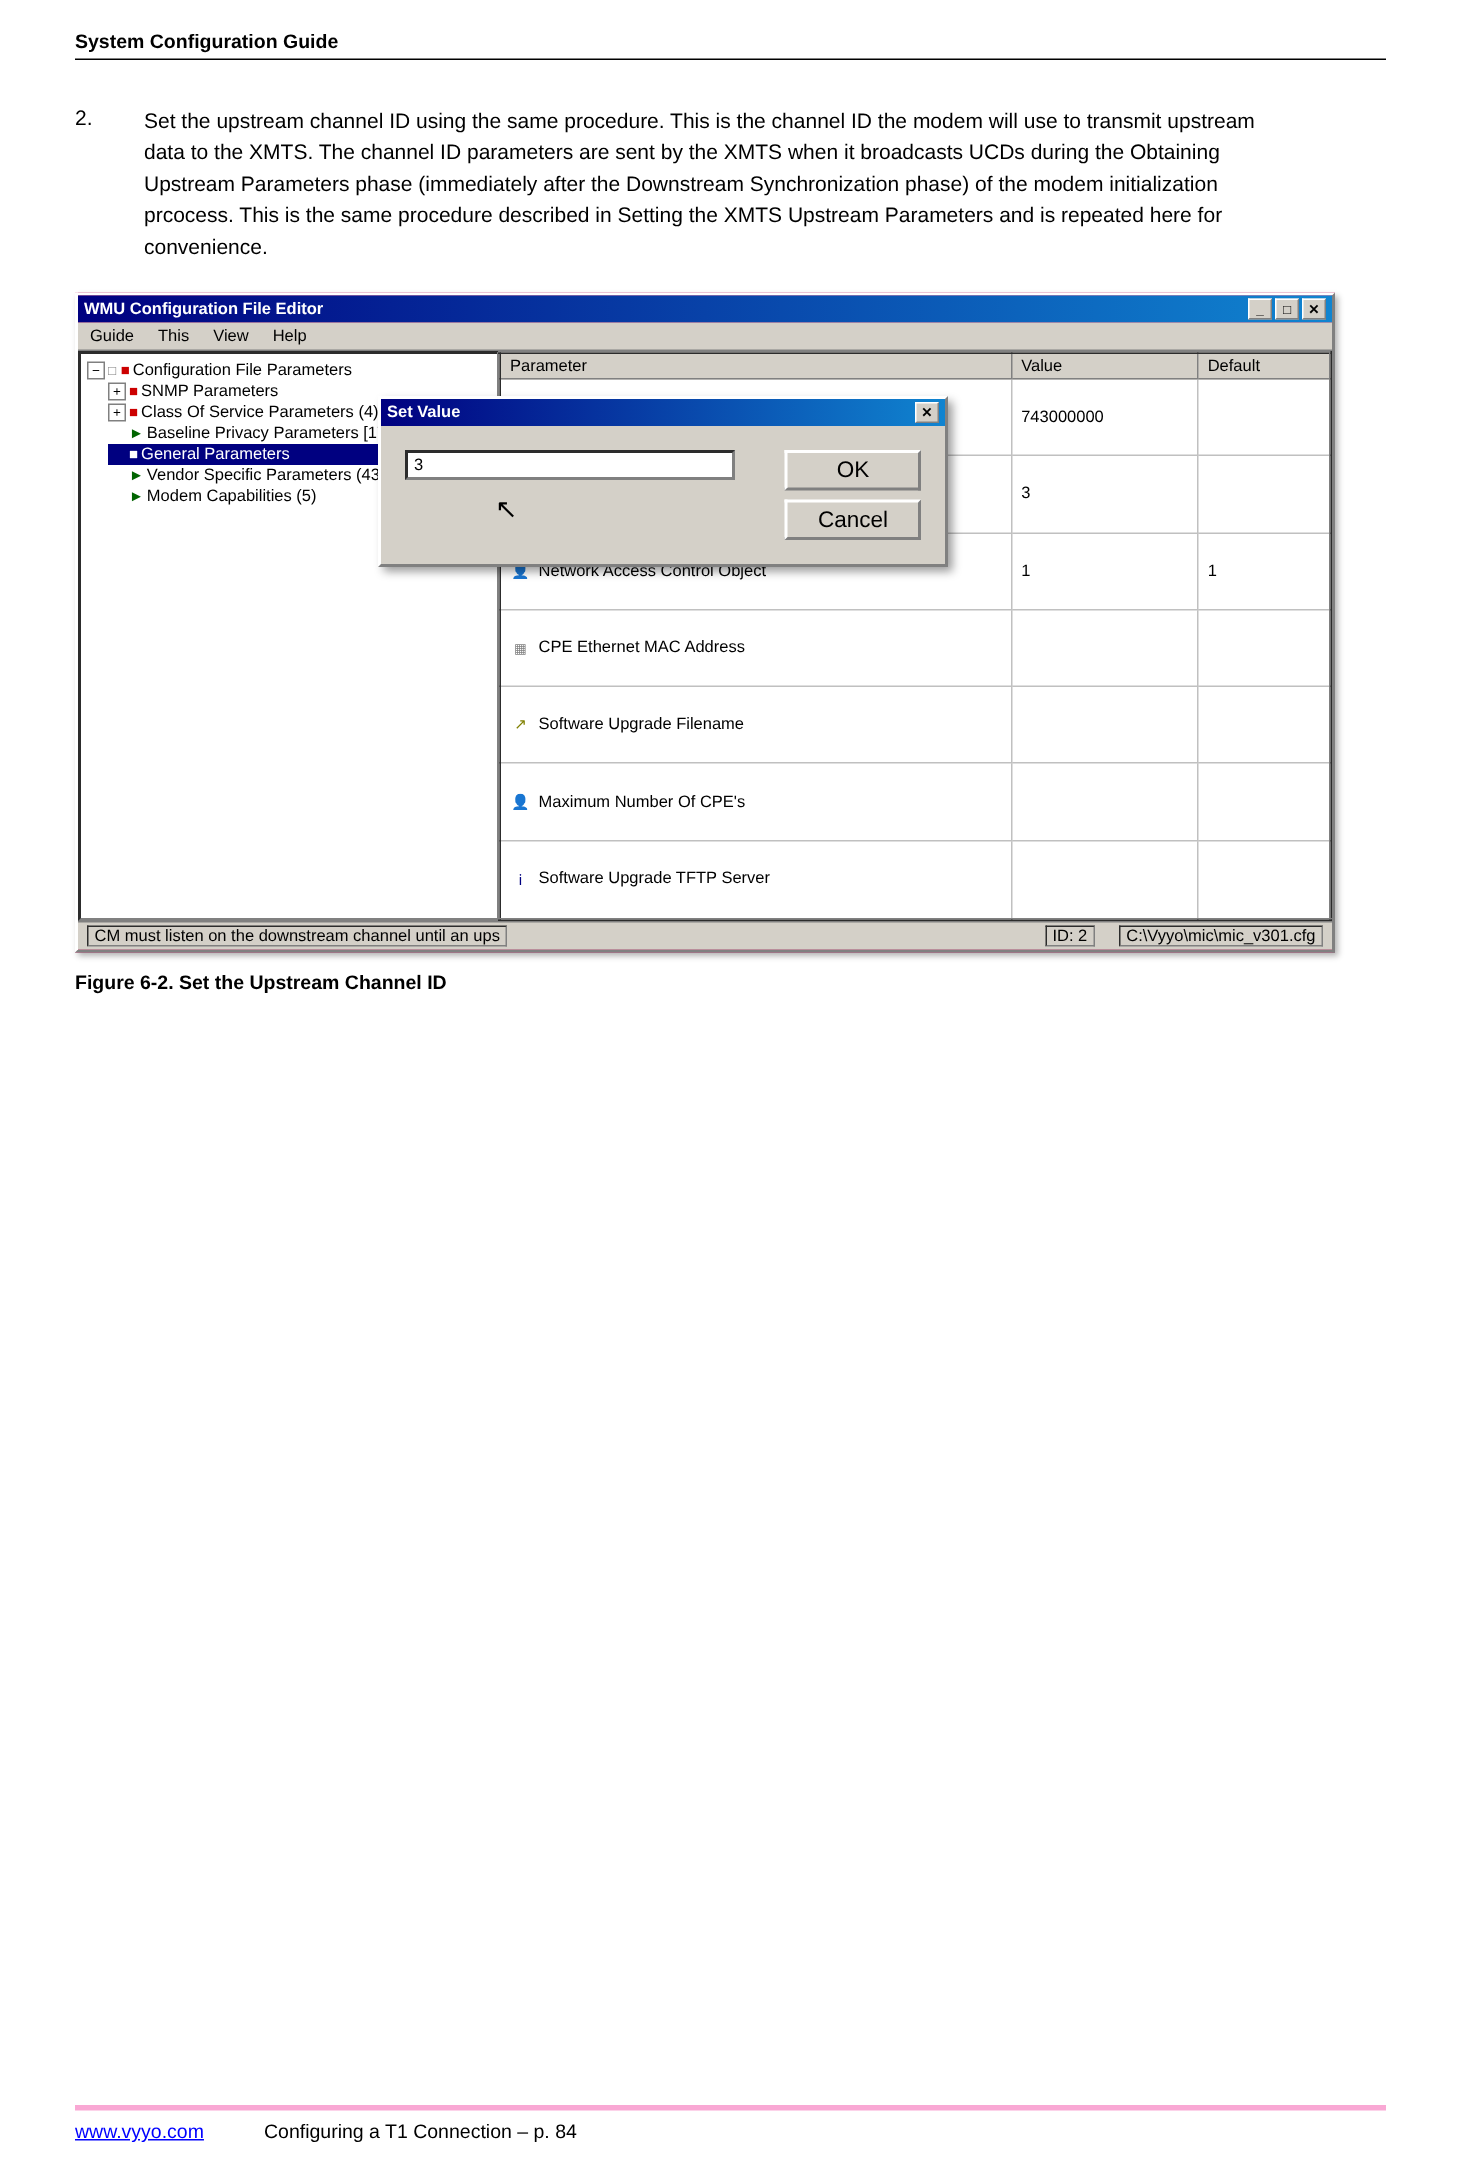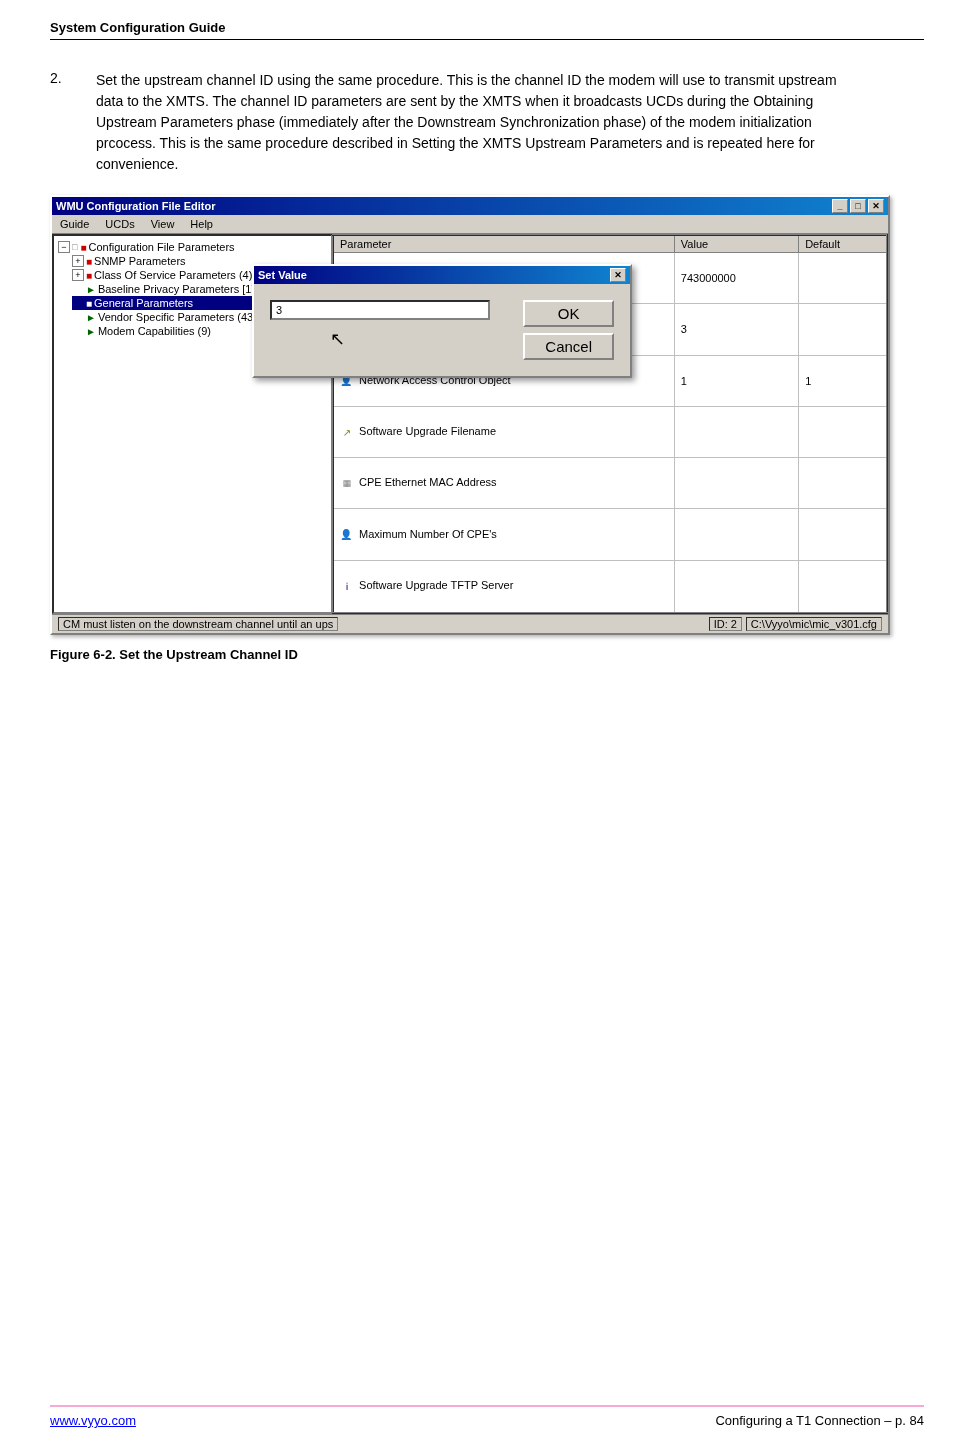--- a/index.html
+++ b/index.html
@@ -252,24 +252,24 @@
       margin-top: 12px;
       margin-bottom: 30px;
     }
 
     .page-footer {
       position: fixed;
       bottom: 20px;
       left: 50px;
       right: 50px;
       display: flex;
-      justify-content: space-between;
       font-size: 13px;
-      border-top: 2px solid #f9a8d4;
+      border-top: 4px solid #f9a8d4;
       padding-top: 6px;
+      gap: 40px;
     }
     .footer-link {
       color: #00f;
       text-decoration: underline;
     }
   </style>
 </head>
 <body>
 
 <div class="page-header">
@@ -287,21 +287,21 @@
       <span style="font-size:11px;">WMU Configuration File Editor</span>
       <div class="title-bar-buttons">
         <button class="title-bar-btn">_</button>
         <button class="title-bar-btn">□</button>
         <button class="title-bar-btn">✕</button>
       </div>
     </div>
 
     <div class="menu-bar">
       <span class="menu-item">Guide</span>
-      <span class="menu-item">UCDs</span>
+      <span class="menu-item">This</span>
       <span class="menu-item">View</span>
       <span class="menu-item">Help</span>
     </div>
 
     <div class="app-body" style="position:relative;">
 
       <div class="tree-panel">
 
         <div class="tree-item">
           <span class="expand-icon">−</span>
@@ -336,21 +336,21 @@
 
         <div class="tree-item indent-1">
           <span style="width:14px; display:inline-block;"></span>
           <span style="color:#006400; font-weight:bold; margin-right:2px; font-size:10px;">►</span>
           <span>Vendor Specific Parameters (43)</span>
         </div>
 
         <div class="tree-item indent-1">
           <span style="width:14px; display:inline-block;"></span>
           <span style="color:#006400; font-weight:bold; margin-right:2px; font-size:10px;">►</span>
-          <span>Modem Capabilities (9)</span>
+          <span>Modem Capabilities (5)</span>
         </div>
       </div>
 
       <div class="main-panel">
         <table class="param-table">
           <thead>
             <tr>
               <th>Parameter</th>
               <th>Value</th>
               <th>Default</th>
@@ -376,30 +376,30 @@
             <tr>
               <td>
                 <span class="row-icon" style="color:#000080; font-size:10px;">👤</span>
                 Network Access Control Object
               </td>
               <td>1</td>
               <td>1</td>
             </tr>
             <tr>
               <td>
+                <span class="row-icon" style="color:#808080; font-size:9px;">▦</span>
+                CPE Ethernet MAC Address
+              </td>
+              <td></td>
+              <td></td>
+            </tr>
+            <tr>
+              <td>
                 <span class="row-icon" style="color:#808000; font-size:10px;">↗</span>
                 Software Upgrade Filename
-              </td>
-              <td></td>
-              <td></td>
-            </tr>
-            <tr>
-              <td>
-                <span class="row-icon" style="color:#808080; font-size:9px;">▦</span>
-                CPE Ethernet MAC Address
               </td>
               <td></td>
               <td></td>
             </tr>
             <tr>
               <td>
                 <span class="row-icon" style="color:#000080; font-size:10px;">👤</span>
                 Maximum Number Of CPE's
               </td>
               <td></td>
@@ -436,21 +436,21 @@
                 </div>
               </div>
             </div>
           </div>
         </div>
       </div>
     </div>
 
     <div class="status-bar">
       <span class="status-item">CM must listen on the downstream channel until an ups</span>
-      <div style="display:flex; gap:4px;text-align:right;">
+      <div style="display:flex; gap:16px;text-align:right;">
         <span class="status-item">ID: 2</span>
         <span class="status-item">C:\Vyyo\mic\mic_v301.cfg</span>
       </div>
     </div>
   </div>
 
   <p class="figure-caption">Figure 6-2. Set the Upstream Channel ID</p>
 </div>
 
 <div class="page-footer">

